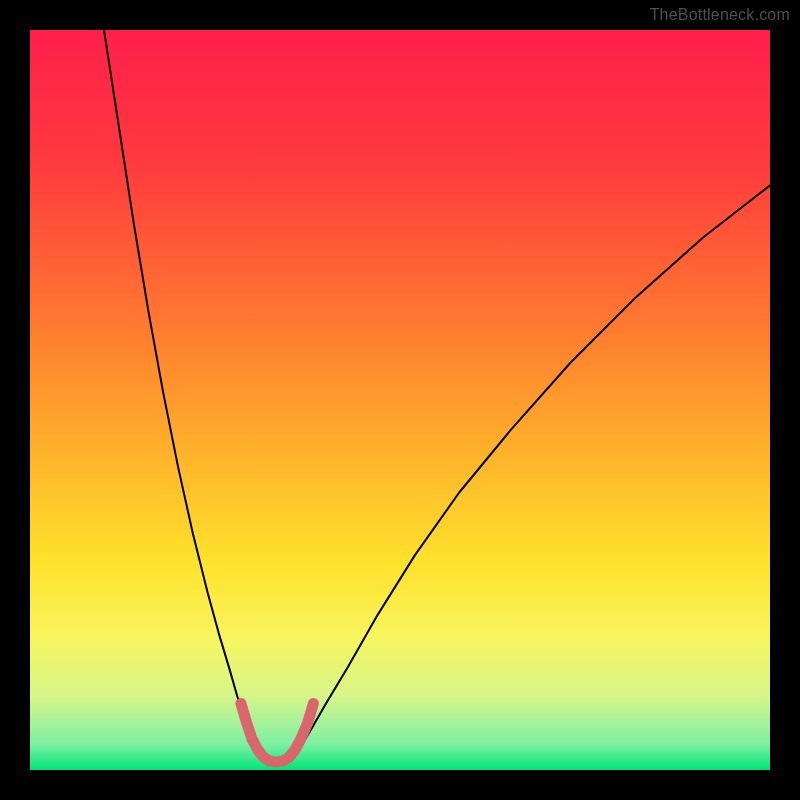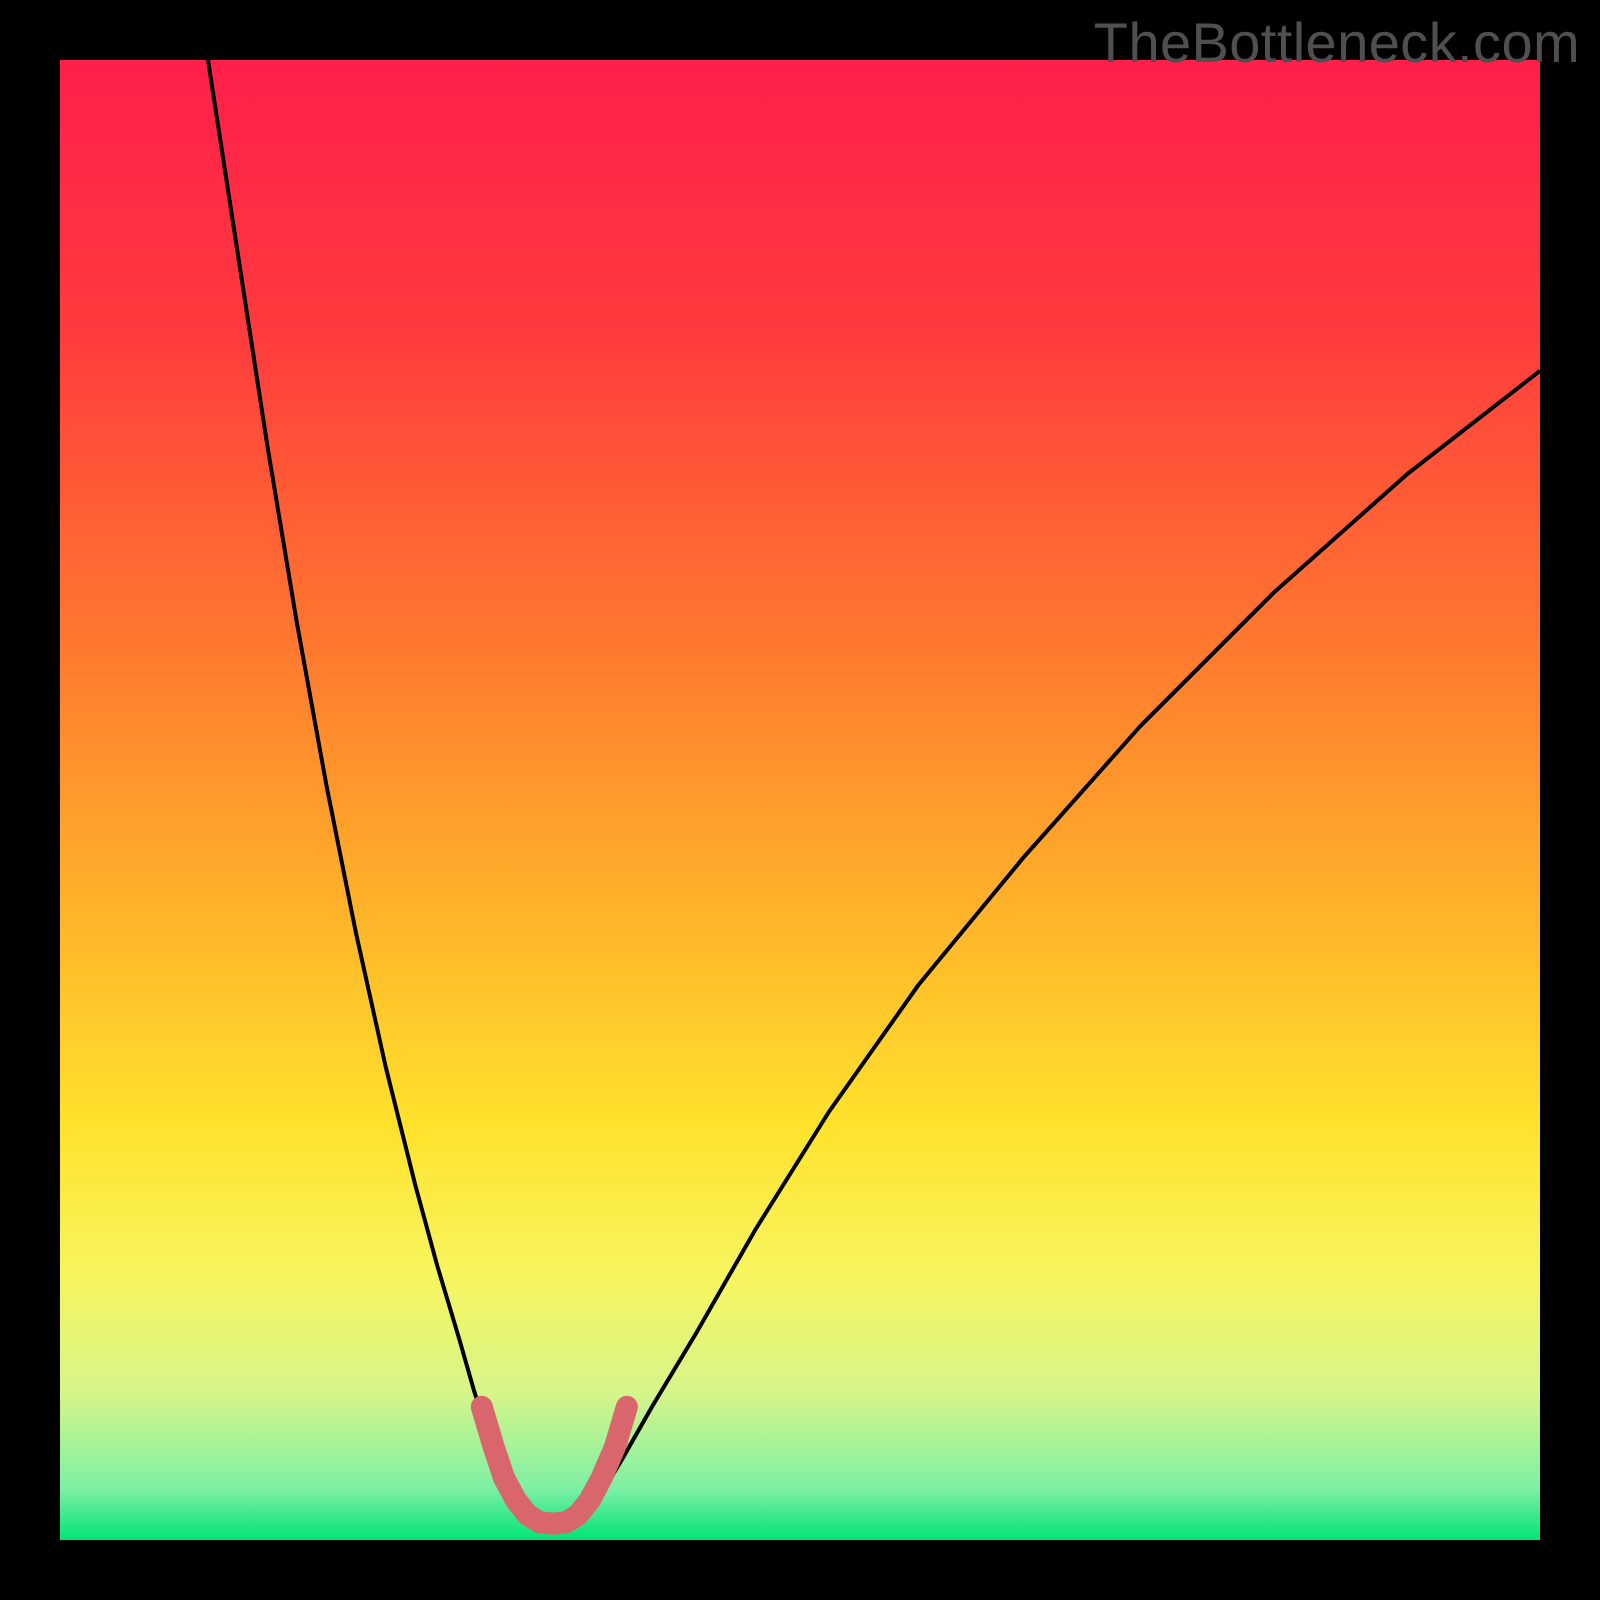--- a/index.html
+++ b/index.html
@@ -31,21 +31,21 @@
     left: 0;
     top: 0;
     width: 740px;
     height: 740px;
   }
   .watermark {
     position: absolute;
     top: 6px;
     right: 10px;
     color: #4f4f4f;
-    font-size: 28px;
+    font-size: 16px;
     font-weight: 500;
     letter-spacing: 0.2px;
     margin-left: 28px;
   }
   svg.curves {
     position: absolute;
     left: 0;
     top: 0;
     width: 740px;
     height: 740px;

